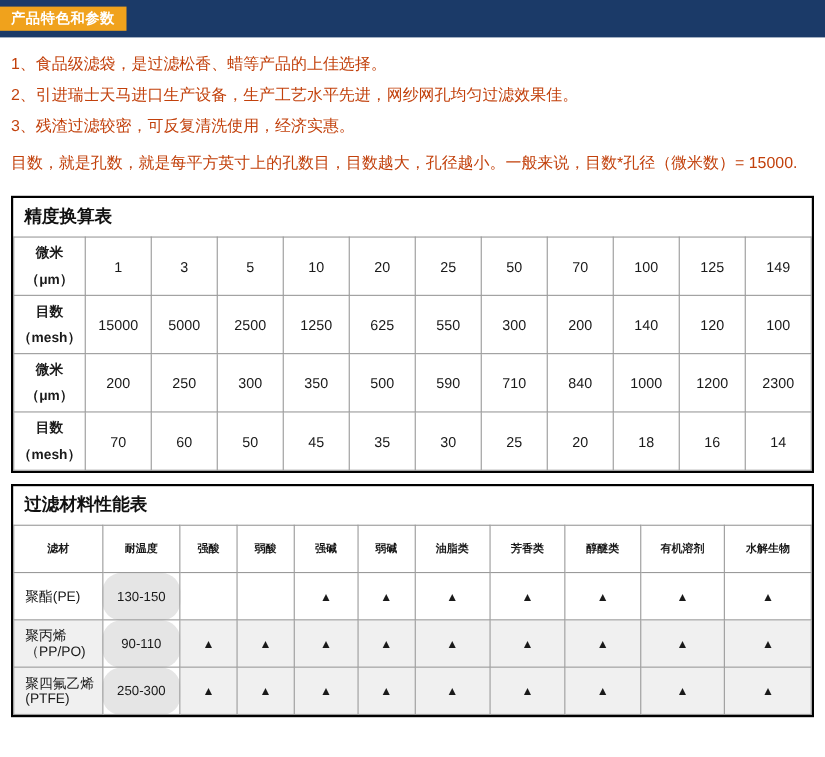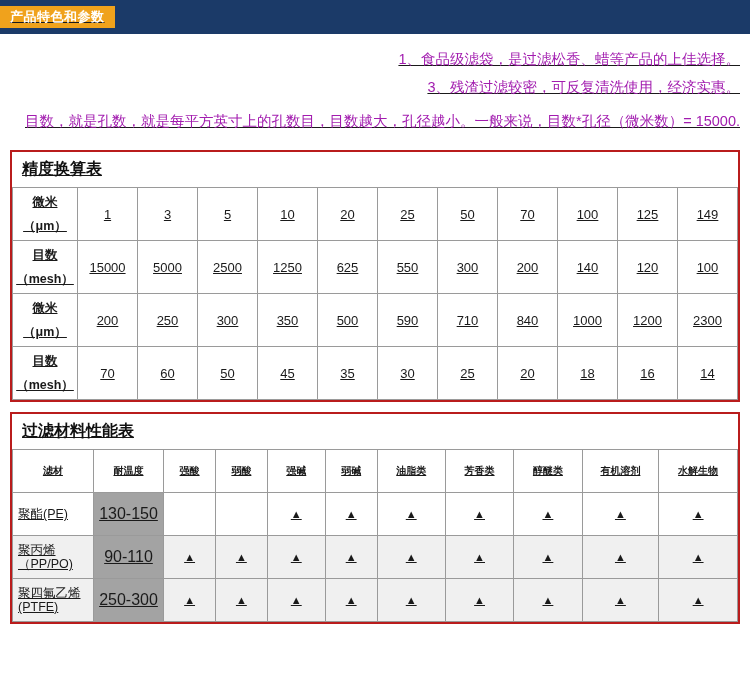--- a/index.html
+++ b/index.html
@@ -11,21 +11,20 @@
     height: 688px;
     background: #ffffff;
     font-family: "Liberation Sans", sans-serif;
     color: #1a1a1a;
     overflow: hidden;
   }
   .page {
     position: relative;
     width: 750px;
     height: 688px;
-    text-decoration: underline;
   }
 
   
   .banner {
     position: relative;
     height: 34px;
     background: #1b3a68;
     display: flex;
     align-items: center;
   }
@@ -40,34 +39,33 @@
     margin-left: 0px;
     display: inline-block;
     letter-spacing: 0.5px;
   }
 
   
   .intro {
     padding: 12px 10px 4px 10px;
     font-size: 14.5px;
     line-height: 26px;
-    color: #a21caf;
-    text-align: right;
+    color: #c2410c;
   }
   .intro p {
     margin: 0 0 2px 0;
   }
   .intro .wrap {
     margin-top: 8px;
   }
 
   
   .block {
     margin: 10px 10px 8px 10px;
-    border: 2px solid #b91c1c;
+    border: 2px solid #000000;
     background: #ffffff;
   }
   .block-title {
     font-size: 16px;
     font-weight: bold;
     padding: 7px 10px 7px 10px;
     color: #111111;
   }
   table {
     border-collapse: collapse;
@@ -105,26 +103,27 @@
   }
   #material-table th {
     font-weight: bold;
     font-size: 10px;
     background: #ffffff;
   }
   #material-table td.mat {
     font-size: 12.5px;
     line-height: 14px;
     text-align: left;
-    padding-left: 5px;
+    padding-left: 10px;
     font-weight: normal;
   }
   #material-table td.temp {
-    font-size: 16px;
-    background: #a3a3a3;
+    font-size: 12px;
+    background: #e5e5e5;
+    border-radius: 17px;
   }
   #material-table td.mark {
     font-size: 12px;
   }
   #material-table tr.shade td.mat,
   #material-table tr.shade td.mark {
     background: #f0f0f0;
   }
   .tri {
     font-size: 11px;
@@ -135,20 +134,21 @@
 <body>
 
 <div class="page">
 
   <div class="banner">
     <span class="banner-tag">产品特色和参数</span>
   </div>
 
   <div class="intro">
     <p>1、食品级滤袋，是过滤松香、蜡等产品的上佳选择。</p>
+    <p>2、引进瑞士天马进口生产设备，生产工艺水平先进，网纱网孔均匀过滤效果佳。</p>
     <p>3、残渣过滤较密，可反复清洗使用，经济实惠。</p>
     <p class="wrap">目数，就是孔数，就是每平方英寸上的孔数目，目数越大，孔径越小。一般来说，目数*孔径（微米数）= 15000.</p>
   </div>
 
   <div class="block">
     <div class="block-title">精度换算表</div>
     <table id="precision-table">
       <tbody>
         <tr>
           <td class="rowhead">微米（μm）</td>

